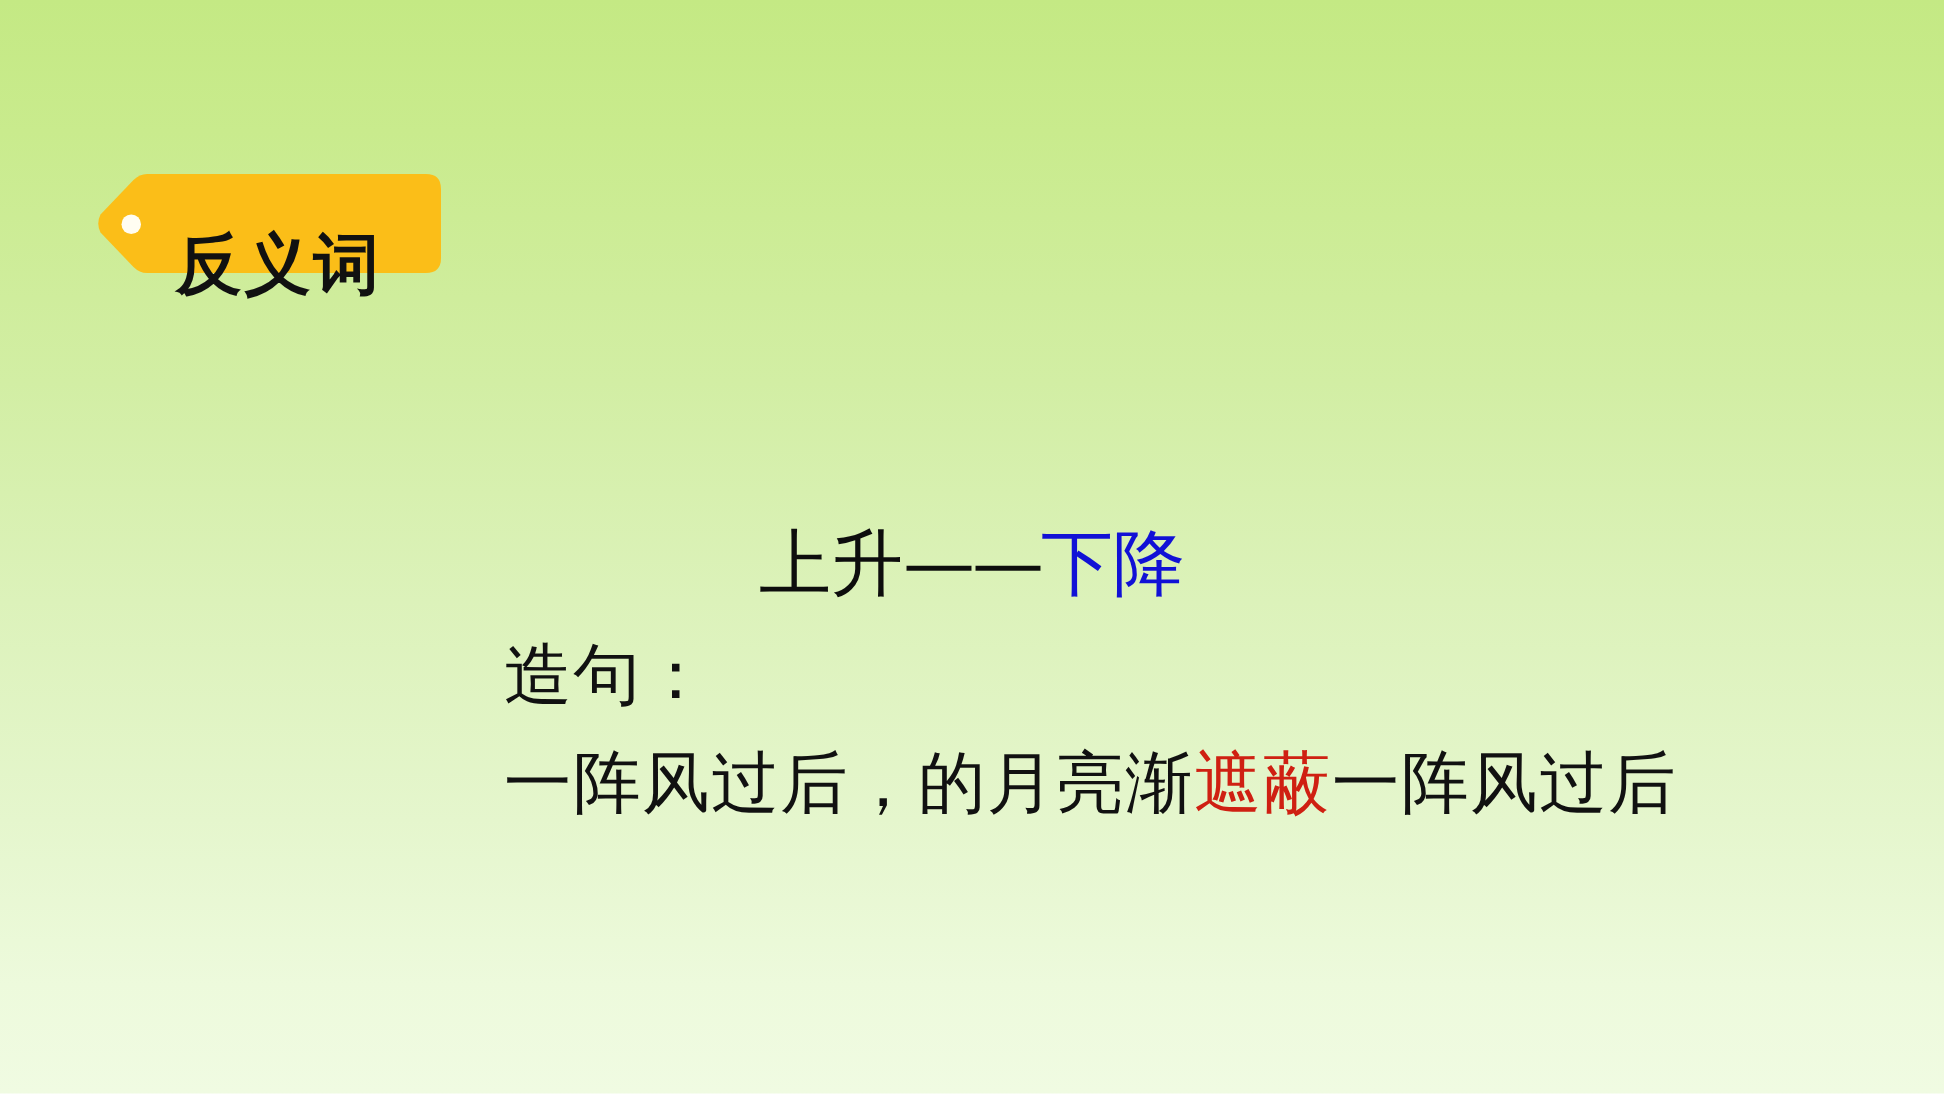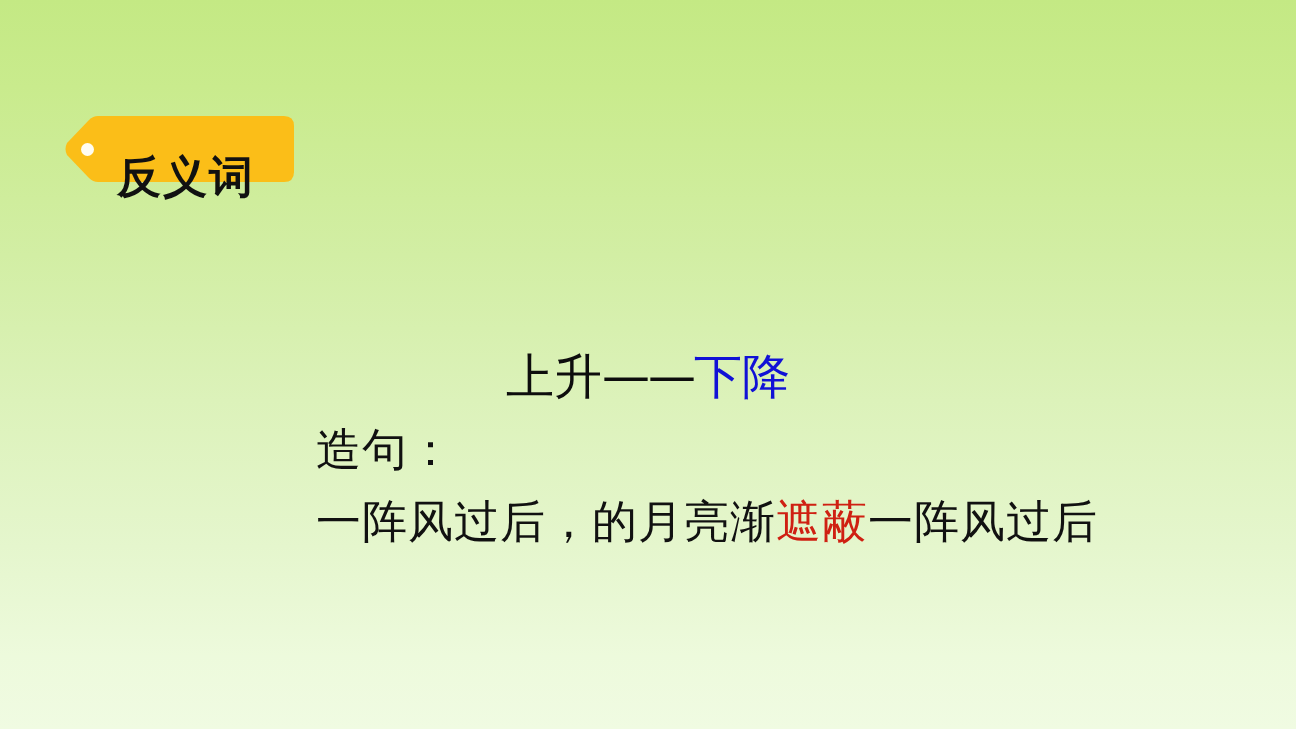--- a/index.html
+++ b/index.html
@@ -84,21 +84,21 @@
   #pair-1 { top: 234px; }
   #pair-2 { top: 350px; }
 
   .pair-left  { color: #0d0d0d; }
   .pair-dash  { color: #0d0d0d; letter-spacing: -2px; }
   .pair-right { color: #1111d6; }
 
   
   #sentence-block {
     position: absolute;
-    left: 316px;
+    left: 336px;
     top: 414px;
     width: 900px;
     font-family: "DejaVu Serif", "Liberation Serif", serif;
     font-size: 45px;
     line-height: 72px;
     color: #111111;
     letter-spacing: 1px;
   }
   #sentence-block .sb-line {
     white-space: nowrap;

